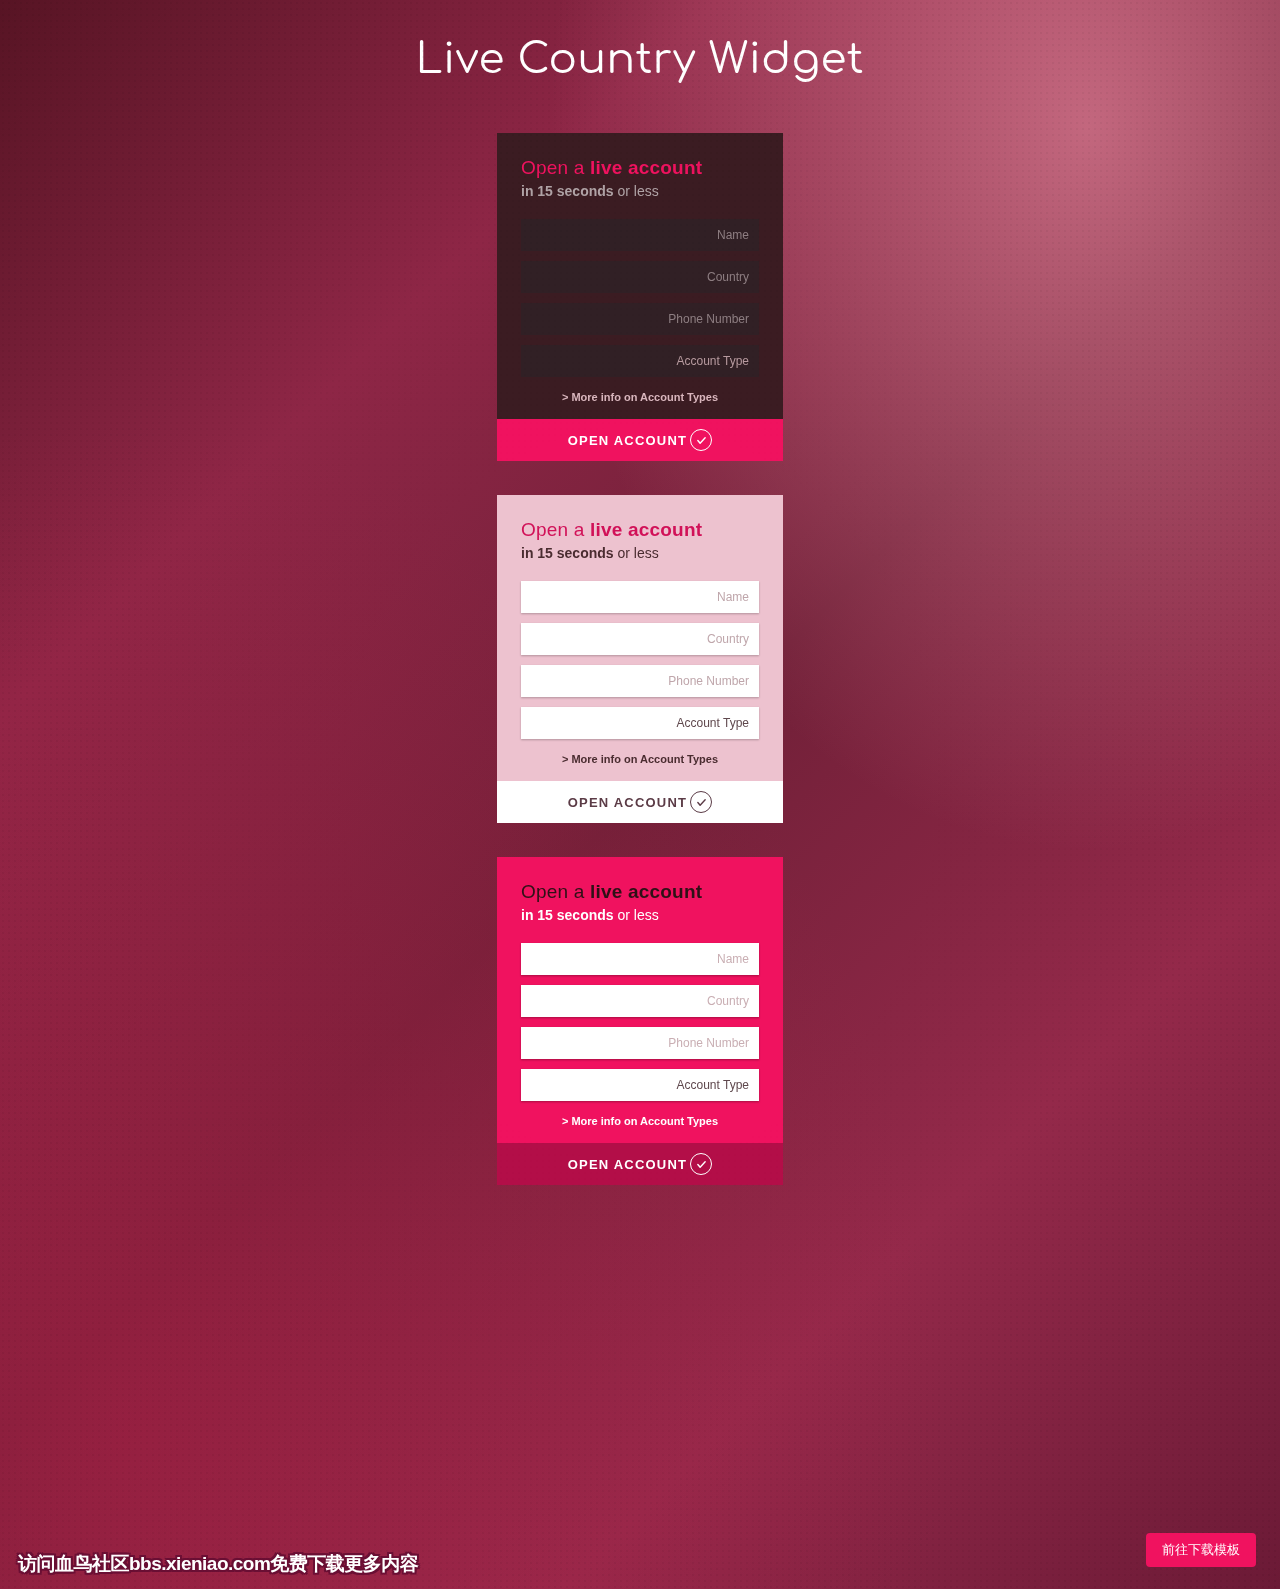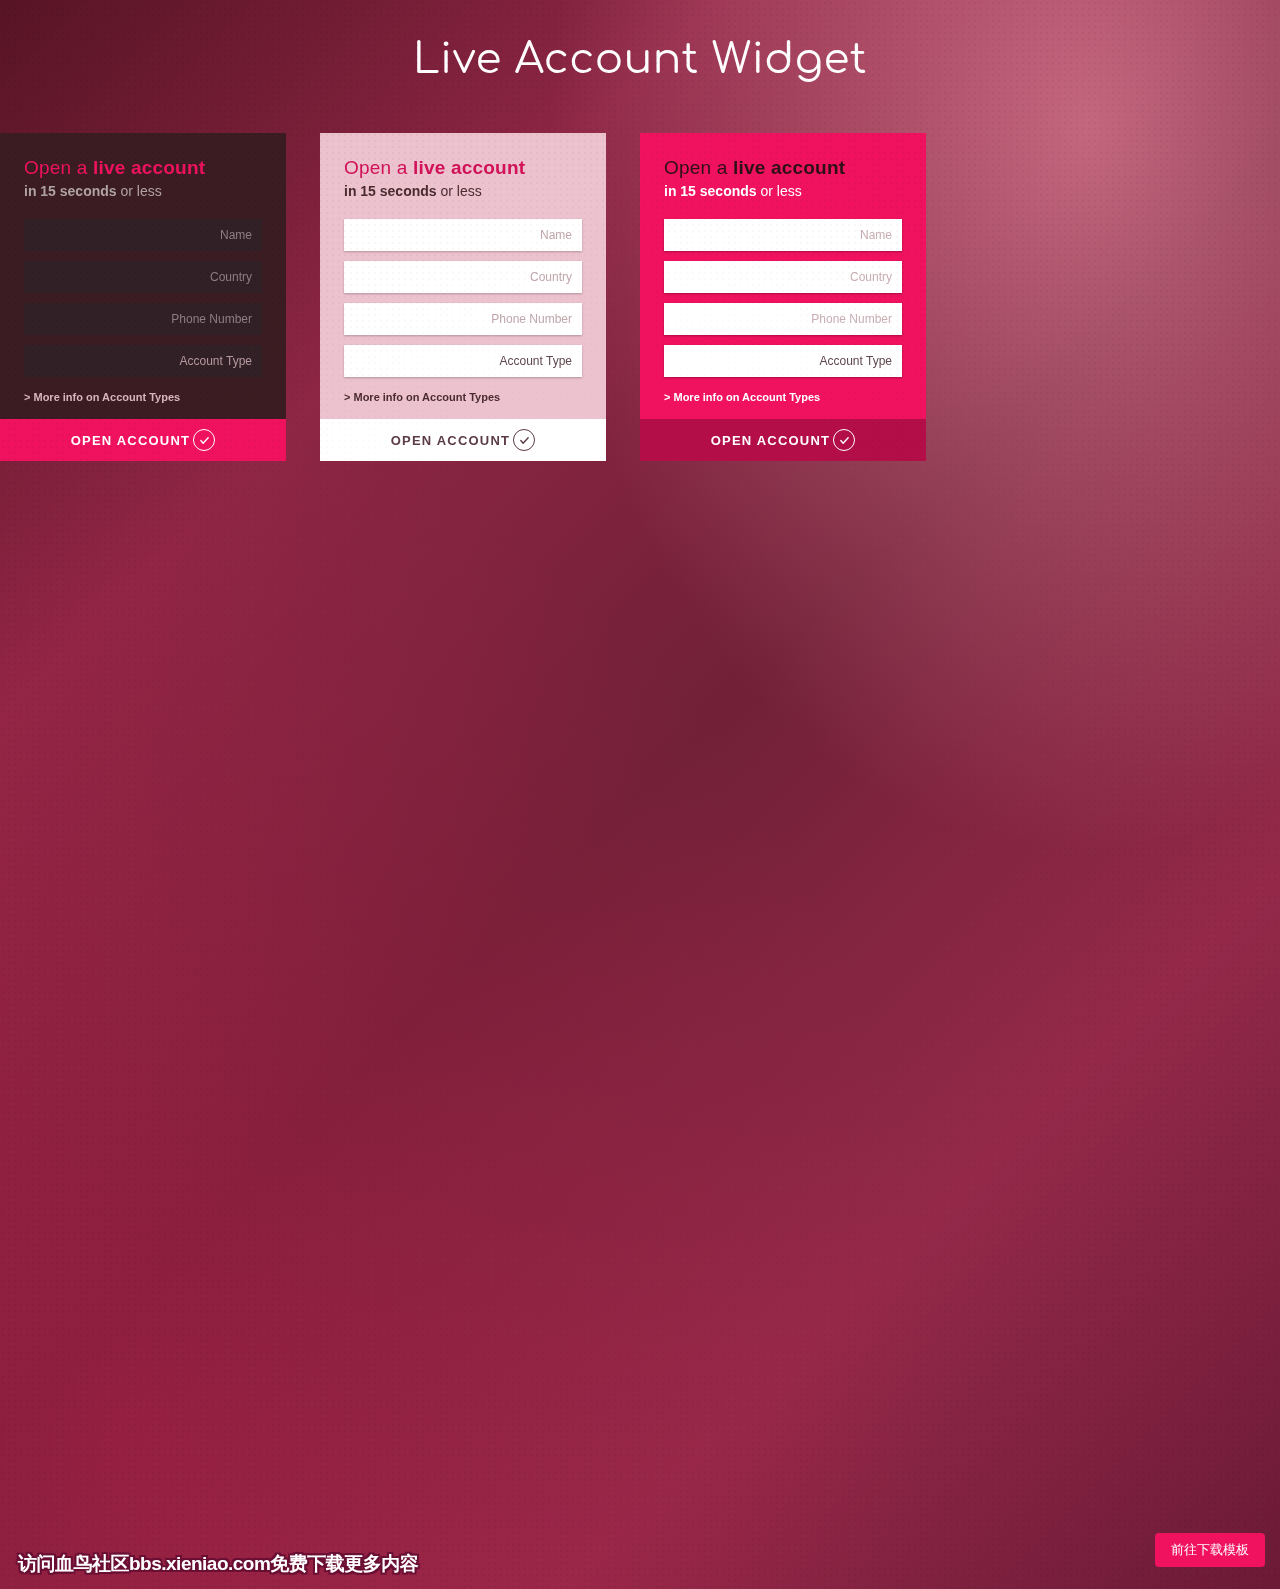--- a/index.html
+++ b/index.html
@@ -34,21 +34,21 @@
     color: #fff;
     font-weight: 400;
     font-size: 42px;
     letter-spacing: 0.5px;
     padding: 36px 0 50px;
     font-family: 'Comfortaa', 'Segoe UI', sans-serif;
   }
 
   .stage {
     display: flex;
-    flex-direction: row;
+    flex-direction: column;
     align-items: center;
     gap: 34px;
   }
 
   .card { width: 286px; }
 
   .card-body { padding: 24px 24px 14px; }
 
   .card-title { font-size: 19px; font-weight: 400; letter-spacing: 0.2px; margin-bottom: 4px; }
   .card-title strong { font-weight: 700; }
@@ -70,21 +70,21 @@
   .select {
     appearance: none;
     -webkit-appearance: none;
     background-image: linear-gradient(45deg, transparent 50%, currentColor 50%),
                       linear-gradient(135deg, currentColor 50%, transparent 50%);
     background-position: calc(100% - 14px) 14px, calc(100% - 10px) 14px;
     background-size: 4px 4px, 4px 4px;
     background-repeat: no-repeat;
   }
 
-  .more-info { text-align: left; font-size: 11px; font-weight: 700; padding: 4px 0 2px; }
+  .more-info { text-align: center; font-size: 11px; font-weight: 700; padding: 4px 0 2px; }
   .more-info a { text-decoration: none; }
 
   .cta {
     height: 42px;
     display: flex;
     align-items: center;
     justify-content: center;
     gap: 3px;
     font-size: 13px;
     font-weight: 700;
@@ -136,21 +136,21 @@
     box-shadow: 0 1px 2px rgba(0,0,0,0.3);
   }
   .v-pink .field::placeholder { color: #c9aeb3; }
   .v-pink .select { color: #5f484d; }
   .v-pink .more-info a { color: #fff; }
   .v-pink .cta { background: #b30e48; color: #fff; }
 
   
   .dl-pill {
     position: absolute;
-    right: 15px;
+    right: 24px;
     bottom: 22px;
     background: #f0125f;
     color: #fff;
     font-size: 13px;
     font-weight: 500;
     padding: 8px 16px;
     border-radius: 4px;
     cursor: pointer;
   }
 
@@ -166,21 +166,21 @@
       -2px -2px 0 #6a0f34, 2px -2px 0 #6a0f34,
       -2px  2px 0 #6a0f34, 2px  2px 0 #6a0f34,
        0   -2px 0 #6a0f34, 0    2px 0 #6a0f34,
       -2px  0   0 #6a0f34, 2px  0   0 #6a0f34;
     letter-spacing: -0.5px;
   }
 </style>
 </head>
 <body>
 
-<h1 class="page-title">Live Account Widget</h1>
+<h1 class="page-title">Live Country Widget</h1>
 
 <div class="stage">
 
   <div class="card v-dark">
     <div class="card-body">
       <div class="card-title">
         <span>Open a </span><strong>live account</strong>
       </div>
       <div class="card-sub">
         <strong>in 15 seconds </strong><span class="muted">or less</span>

